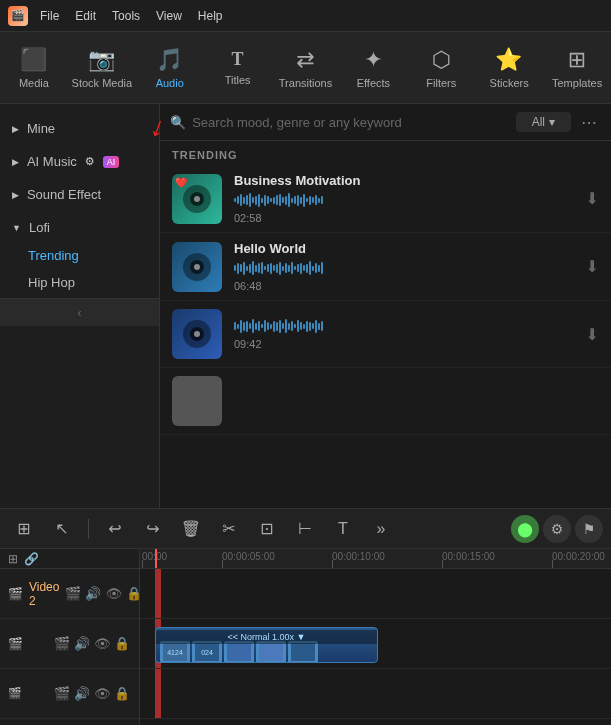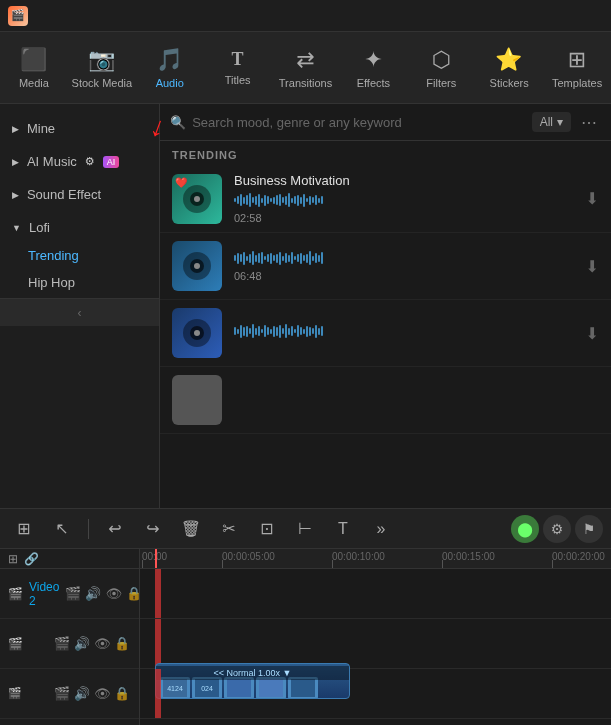--- a/index.html
+++ b/index.html
@@ -165,21 +165,21 @@
     }
     #search-bar input::placeholder { color: #666; }
     #search-bar .filter-all {
       display: flex;
       align-items: center;
       gap: 4px;
       color: #aaa;
       font-size: 12px;
       cursor: pointer;
       background: #2a2a2a;
-      padding: 3px 8px;
+      padding: 3px 16px;
       border-radius: 4px;
     }
     #search-bar .more-btn {
       color: #888;
       font-size: 16px;
       cursor: pointer;
       padding: 0 4px;
     }
 
     #trending-label {
@@ -228,21 +228,21 @@
       left: 3px;
       font-size: 10px;
     }
     .music-info {
       flex: 1;
       overflow: hidden;
     }
     .music-title {
       font-size: 13px;
       color: #e0e0e0;
-      font-weight: 400;
+      font-weight: 700;
       margin-bottom: 4px;
     }
     .waveform {
       height: 16px;
       display: flex;
       align-items: center;
       gap: 1px;
       margin-bottom: 4px;
     }
     .waveform-bar {
@@ -393,22 +393,21 @@
       height: 36px;
       border-radius: 4px;
       overflow: hidden;
       display: flex;
       align-items: center;
     }
     .video-clip {
       background: linear-gradient(180deg, #2a5a8a, #1a3a6a);
       border: 1px solid #3a7ab0;
       left: 15px;
-      width: 195px;
-      margin-top: 36px;
+      width: 223px;
     }
     .video-clip-label {
       position: absolute;
       top: 2px;
       left: 0;
       right: 0;
       text-align: center;
       font-size: 9px;
       color: #aaddff;
       background: rgba(0,0,0,0.4);
@@ -464,20 +463,27 @@
     ::-webkit-scrollbar-track { background: #1a1a1a; }
     ::-webkit-scrollbar-thumb { background: #444; border-radius: 3px; }
   </style>
 </head>
 <body>
 
 <div id="title-bar">
   <div class="logo">
     <div class="logo-icon">🎬</div>
   </div>
+  <div class="menu-items">
+    <span>File</span>
+    <span>Edit</span>
+    <span>Tools</span>
+    <span>View</span>
+    <span>Help</span>
+  </div>
 </div>
 
 <div id="toolbar">
   <div class="toolbar-item">
     <span class="icon">⬛</span>
     <span>Media</span>
   </div>
   <div class="toolbar-item">
     <span class="icon">📷</span>
     <span>Stock Media</span>
@@ -618,20 +624,21 @@
         <div class="music-thumb">
           <div class="music-thumb-bg thumb-hello">
             <svg width="30" height="30" viewBox="0 0 30 30">
               <circle cx="15" cy="15" r="14" fill="rgba(0,0,0,0.4)"></circle>
               <circle cx="15" cy="15" r="7" fill="rgba(0,0,0,0.6)"></circle>
               <circle cx="15" cy="15" r="3" fill="#888"></circle>
             </svg>
           </div>
         </div>
         <div class="music-info">
+          <div class="music-title">Hello World</div>
           <div class="waveform">
             <div class="waveform-bar" style="height:6px"></div>
             <div class="waveform-bar" style="height:11px"></div>
             <div class="waveform-bar" style="height:8px"></div>
             <div class="waveform-bar" style="height:13px"></div>
             <div class="waveform-bar" style="height:5px"></div>
             <div class="waveform-bar" style="height:9px"></div>
             <div class="waveform-bar" style="height:14px"></div>
             <div class="waveform-bar" style="height:7px"></div>
             <div class="waveform-bar" style="height:10px"></div>
@@ -698,20 +705,21 @@
             <div class="waveform-bar" style="height:12px"></div>
             <div class="waveform-bar" style="height:8px"></div>
             <div class="waveform-bar" style="height:5px"></div>
             <div class="waveform-bar" style="height:11px"></div>
             <div class="waveform-bar" style="height:9px"></div>
             <div class="waveform-bar" style="height:6px"></div>
             <div class="waveform-bar" style="height:13px"></div>
             <div class="waveform-bar" style="height:7px"></div>
             <div class="waveform-bar" style="height:10px"></div>
           </div>
+          <div class="music-duration">09:42</div>
         </div>
         <span class="download-icon">⬇</span>
       </div>
 
       <div class="music-item">
         <div class="music-thumb">
           <div class="music-thumb-bg thumb-intro" style="background:#555;">
           </div>
         </div>
       </div>
@@ -743,21 +751,21 @@
 
   <div id="timeline-content">
 
     <div id="track-labels">
       <div style="height:20px;border-bottom:1px solid #333;display:flex;align-items:center;padding:0 8px;gap:6px;">
         <span style="font-size:12px;color:#888;cursor:pointer;">⊞</span>
         <span style="font-size:12px;color:#888;cursor:pointer;">🔗</span>
       </div>
       <div class="track-label">
         <span>🎬</span>
-        <span style="font-size:12px;color:#0ea5e9;">Video 2</span>
+        <span style="font-size:12px;color:#fdba74;">Video 2</span>
         <div class="icons">
           <span>🎬</span>
           <span>🔊</span>
           <span>👁</span>
           <span>🔒</span>
         </div>
       </div>
       <div class="track-label">
         <span>🎬</span>
         <div class="icons">

